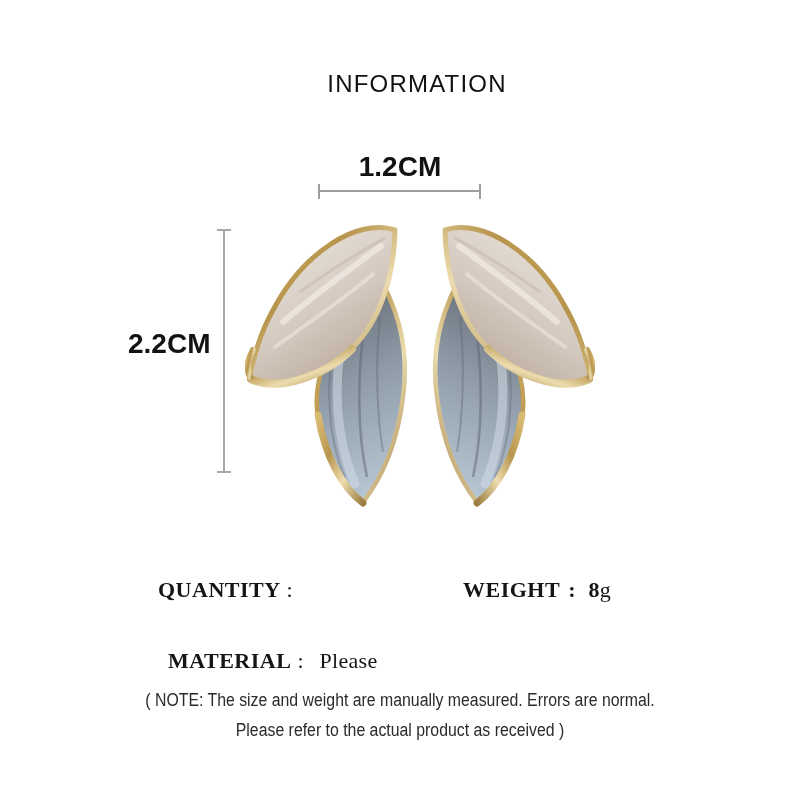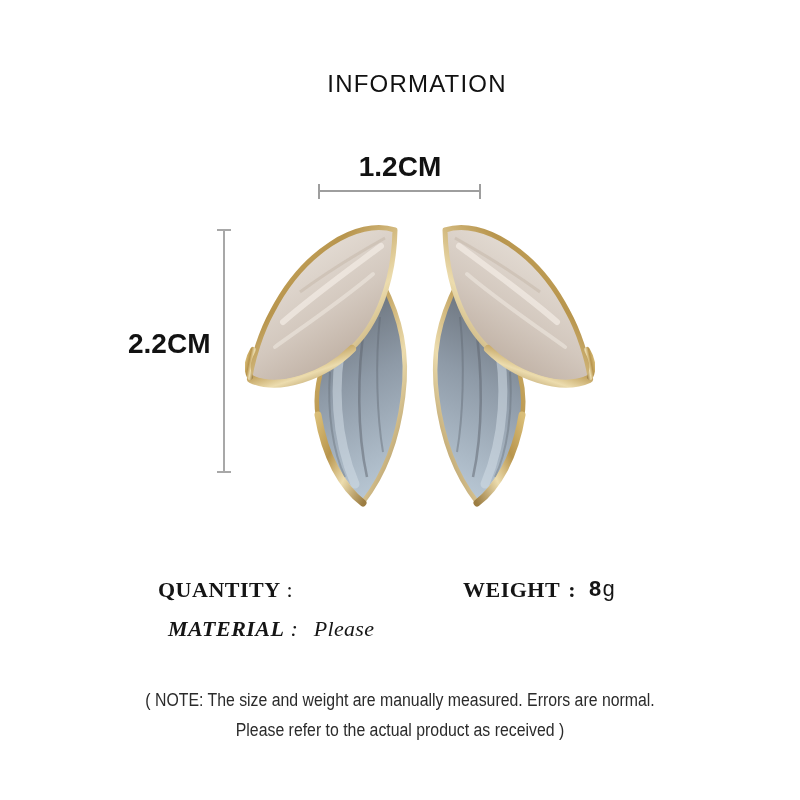--- a/index.html
+++ b/index.html
@@ -63,22 +63,22 @@
     display:flex;align-items:flex-end;
     font-family:"Liberation Serif", serif;
     font-size:22px;color:#151515;white-space:nowrap;
   }
   .spec-row .spec-label{font-weight:bold;letter-spacing:0.5px;}
   .spec-row .spec-colon{margin:0 16px 0 6px;font-weight:500;}
   .spec-row .spec-value{letter-spacing:0.3px;}
   .row-quantity{left:158px;top:577px;}
   .row-weight{left:463px;top:577px;}
   .row-weight .spec-colon{margin:0 13px 0 8px;font-weight:bold;}
-  .row-material{left:168px;top:616px;font-style:italic;}
-  .weight-val{display:inline-block;font-family:Liberation Mono, monospace;}
+  .row-material{left:168px;top:648px;}
+  .weight-val{display:inline-block;}
   .weight-val::first-letter{font-weight:bold;}
 
   
   .note{
     position:absolute;left:0;top:685px;width:800px;
     text-align:center;
     font-size:18px;line-height:30px;color:#2b2b2b;
     transform:scaleX(0.88);transform-origin:400px 0;
     letter-spacing:0;
   }

